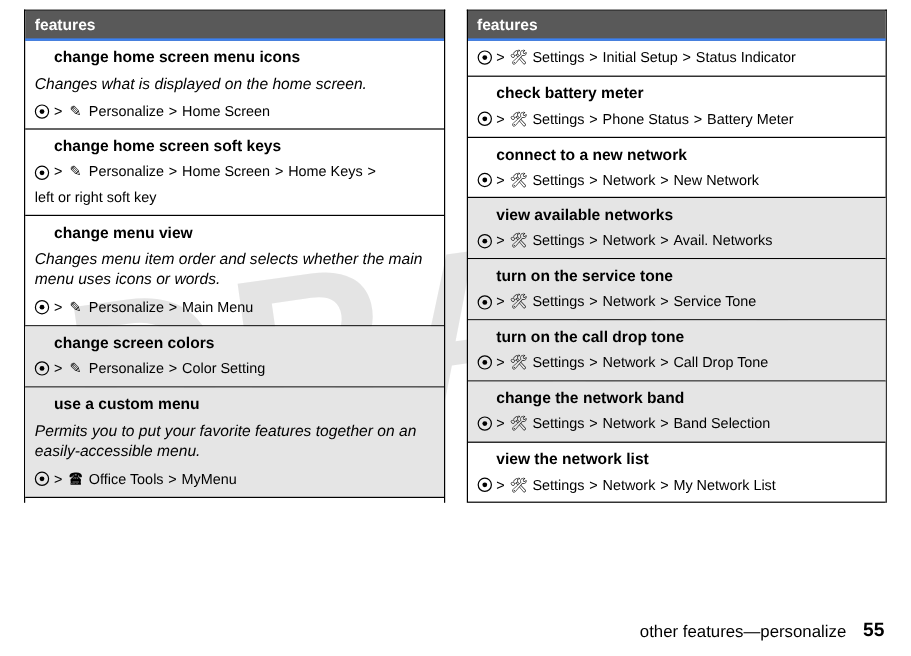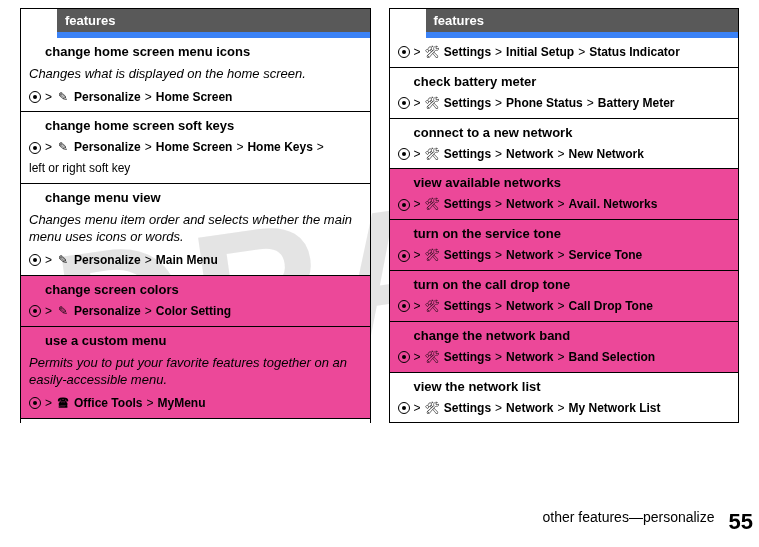--- a/index.html
+++ b/index.html
@@ -1,33 +1,33 @@
 <!DOCTYPE html>
 <html><head>
 <meta charset="utf-8">
 <style>
   * { box-sizing: border-box; margin: 0; padding: 0; }
   body { font-family: Arial, Helvetica, sans-serif; font-size: 13px; color: #000; position: relative; width: 759px; height: 547px; background: #fff; overflow: hidden; }
   .watermark { position: absolute; top: 50%; left: 50%; transform: translate(-50%,-50%) rotate(-8deg); font-size: 180px; font-weight: bold; color: #cfcfcf; opacity: 0.55; letter-spacing: 8px; z-index: 0; user-select: none; pointer-events: none; font-family: Arial Black, Arial, sans-serif; }
   .cols { position: relative; z-index: 1; display: flex; gap: 18px; padding: 8px 20px 0 20px; }
   .col { flex: 1; border: 1px solid #000; border-bottom: none; }
   .row { border-bottom: 1px solid #000; padding: 6px 8px; }
-  .hdr { background: #595959; color: #fff; font-weight: bold; padding: 4px 8px; border-bottom: 6px solid #3b82f6; margin-left: 36px; }
+  .hdr { background: #595959; color: #fff; font-weight: bold; padding: 4px 8px; border-bottom: 2px solid #3b82f6; }
   .ftitle { font-weight: bold; margin-bottom: 6px; margin-left: 16px; }
   .desc { margin-bottom: 6px; line-height: 1.35; font-style: italic; }
   .path { font-size: 12px; display: flex; flex-wrap: wrap; align-items: center; gap: 4px; line-height: 1.4; }
   .path .sep { color: #000; }
-  .path .bold { font-weight: bold; }
+  .path .bold { font-weight: normal; }
   .path .reg { font-weight: normal; }
   .centerkey { display:inline-flex; align-items:center; justify-content:center; width:12px; height:12px; border:1px solid #000; border-radius:50%; vertical-align:middle; }
   .centerkey::after { content:""; width:4px; height:4px; background:#000; border-radius:50%; display:block; }
   .icon { font-weight: normal; display:inline-block; min-width:14px; text-align:center; }
-  .shade { background: #ec4899; }
-  .footer { position: absolute; bottom: 12px; right: 6px; font-size: 14px; display: flex; align-items: flex-start; gap: 14px; z-index:1; }
-  .footer .pg { font-weight: bold; font-size: 22px; }
+  .shade { background: #e5e5e5; }
+  .footer { position: absolute; bottom: 12px; right: 22px; font-size: 14px; display: flex; align-items: center; gap: 14px; z-index:1; }
+  .footer .pg { font-weight: bold; font-size: 16px; }
 </style>
 </head>
 <body>
 
 <div class="watermark">DRAFT</div>
 
 <div class="cols">
   <div class="col">
     <div class="hdr">features</div>
     <div id="left-rows">

